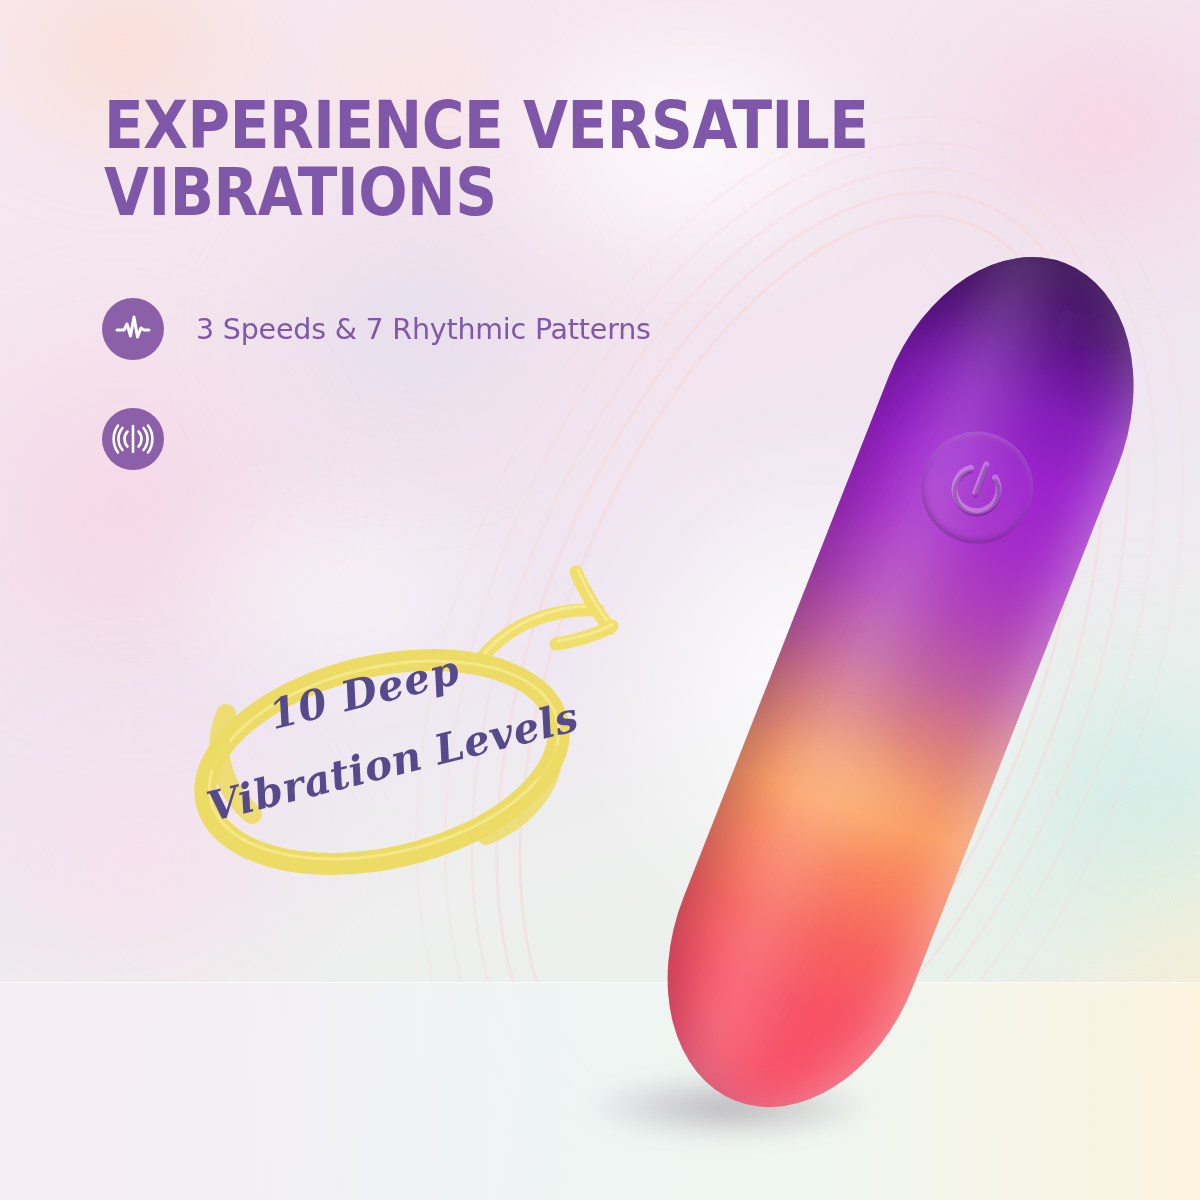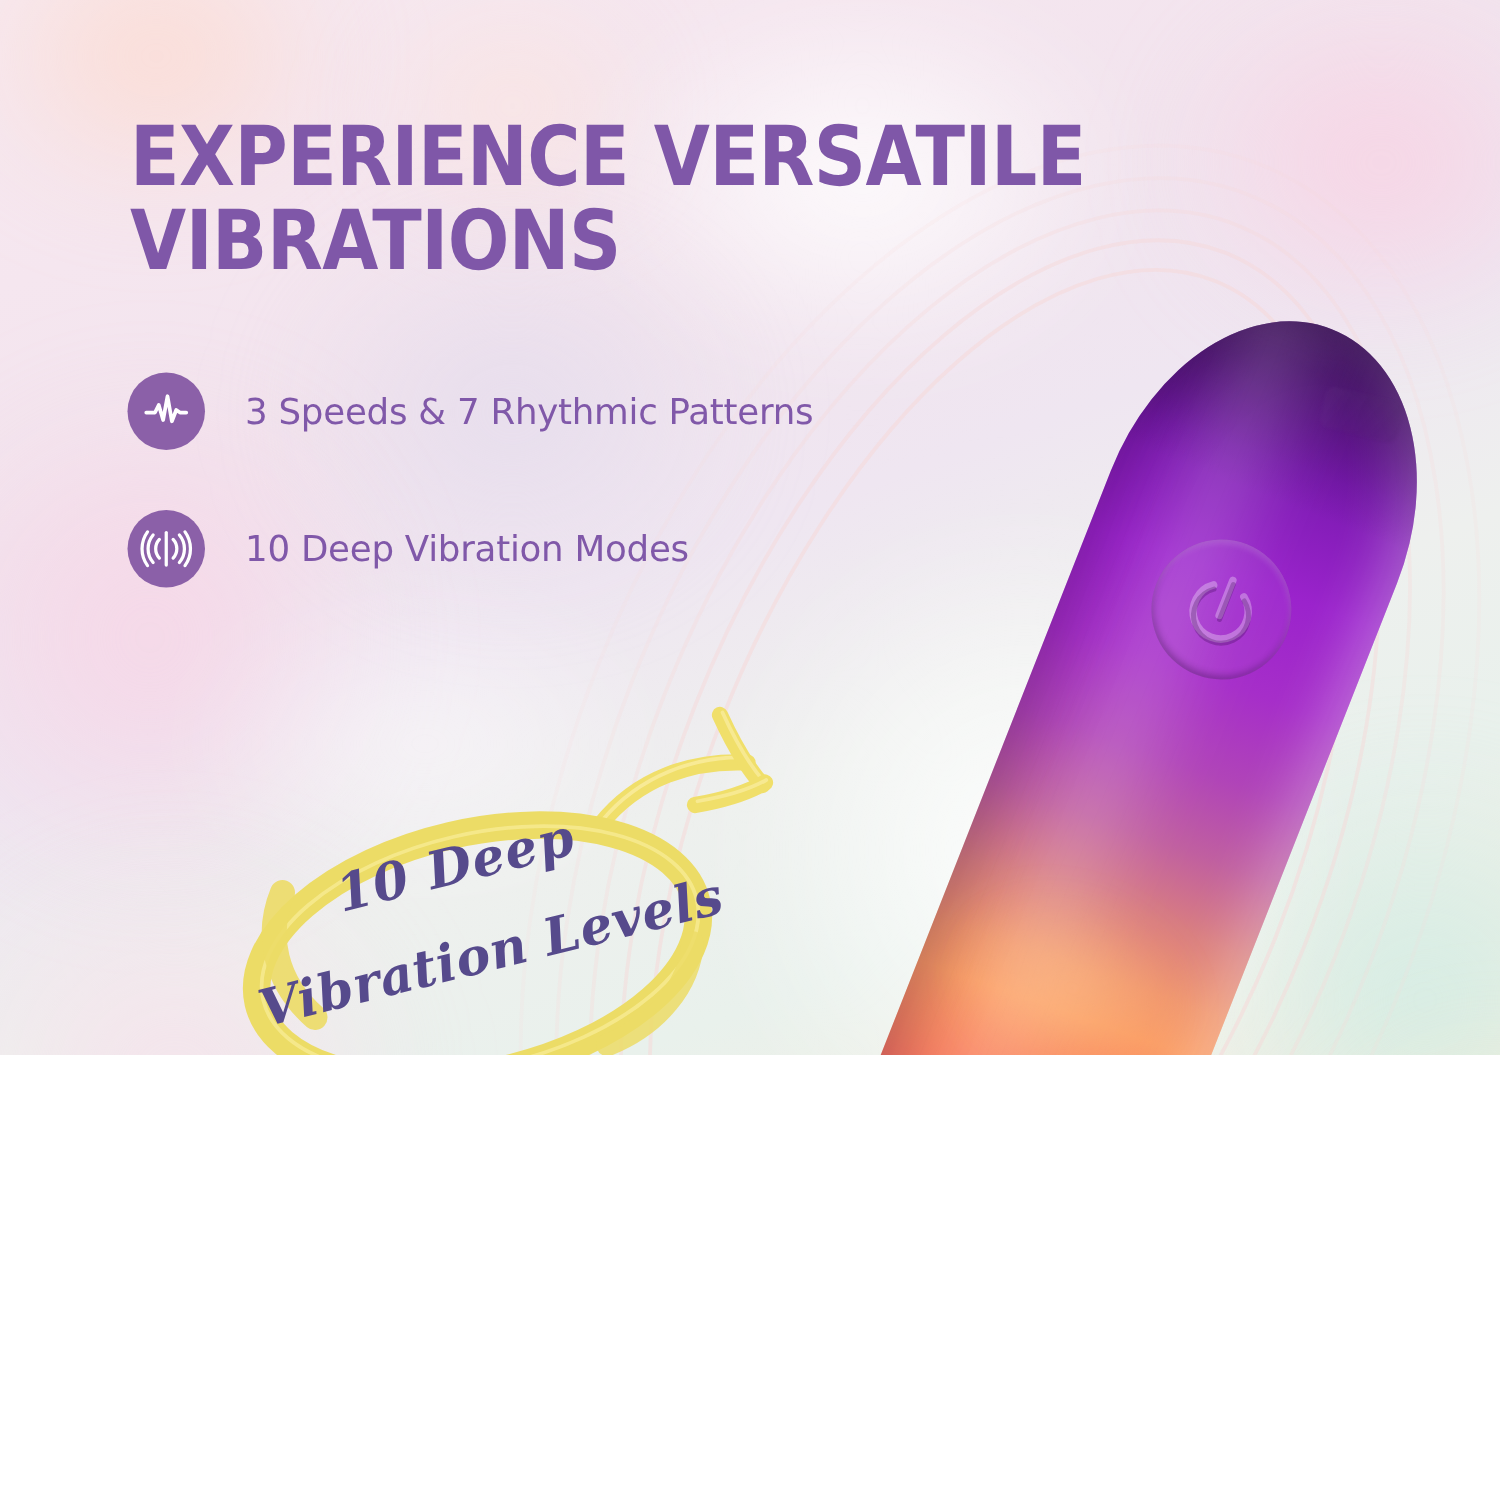--- a/index.html
+++ b/index.html
@@ -7,21 +7,21 @@
     padding: 0;
     background: #ffffff;
   }
   body {
     font-family: "Liberation Sans", sans-serif;
   }
 
   #stage {
     position: relative;
     width: 1200px;
-    height: 844px;
+    height: 1200px;
     overflow: hidden;
     background: #f3e7ef;
   }
 
   
   .bg-base {
     position: absolute;
     inset: 0;
     background:
       linear-gradient(160deg,
@@ -367,21 +367,20 @@
             <path d="M21 8 V34"></path>
             <path d="M15.5 13.5 a11 11 0 0 0 0 15"></path>
             <path d="M26.5 13.5 a11 11 0 0 1 0 15"></path>
             <path d="M10.5 10 a17 17 0 0 0 0 22"></path>
             <path d="M31.5 10 a17 17 0 0 1 0 22"></path>
             <path d="M6 7.5 a23 23 0 0 0 0 27"></path>
             <path d="M36 7.5 a23 23 0 0 1 0 27"></path>
           </g>
         </svg>
       </div>
-      <div class="feature-label">10 Deep Vibration Modes</div>
     </div>
 
   </div>
 
   <svg class="arrow" width="200" height="140" viewBox="0 0 200 140">
     <g fill="none" stroke="#f0df6a" stroke-linecap="round">
       <path d="M10 112 C40 74 84 60 128 62" stroke-width="13"></path>
       <path d="M12 108 C42 72 86 57 126 58" stroke-width="3" opacity=".5" stroke="#fff6c0"></path>
       <path d="M106 24 C116 46 126 64 140 80" stroke-width="13"></path>
       <path d="M108 22 C118 44 128 62 141 77" stroke-width="3" opacity=".45" stroke="#fff6c0"></path>

